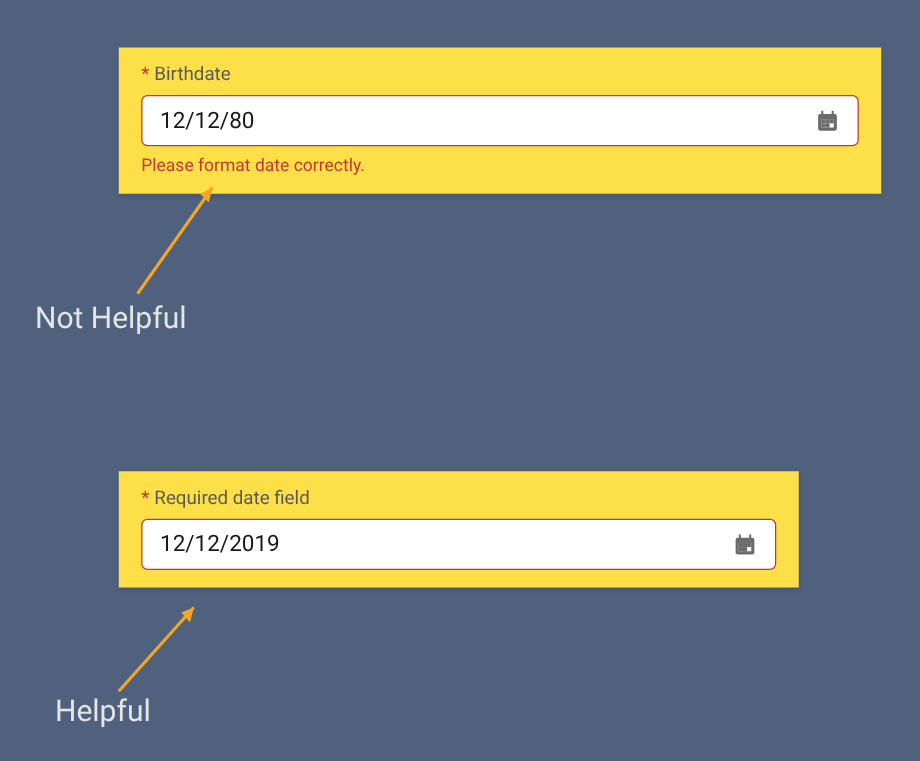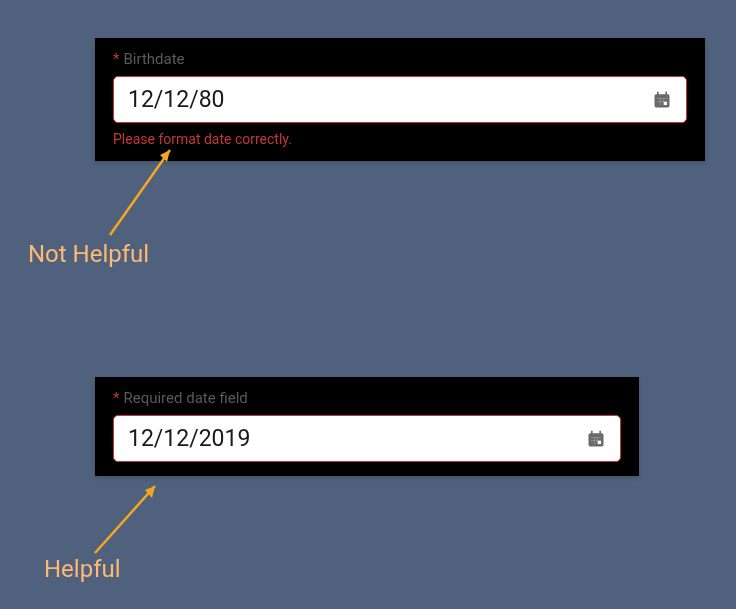--- a/index.html
+++ b/index.html
@@ -9,21 +9,21 @@
     }
     body {
       width: 736px;
       height: 609px;
       background-color: #4f617d;
       font-family: -apple-system, BlinkMacSystemFont, "Segoe UI", Roboto, sans-serif;
       position: relative;
       overflow: hidden;
     }
     .form-card {
-      background-color: #000000;
+      background-color: #fde047;
       position: absolute;
       padding: 12px 18px 14px 18px;
       box-shadow: 0 2px 4px rgba(0,0,0,0.15);
     }
     .card-1 {
       left: 95px;
       top: 38px;
       width: 610px;
     }
     .card-2 {
@@ -43,40 +43,40 @@
     .input-wrapper {
       border: 1.5px solid #c23934;
       border-radius: 5px;
       display: flex;
       align-items: center;
       padding: 9px 14px;
       background-color: #ffffff;
     }
     .input-value {
       flex: 1;
-      font-size: 23px;
+      font-size: 18px;
       color: #1a1a1a;
       border: none;
       outline: none;
       font-family: inherit;
     }
     .calendar-icon {
       flex-shrink: 0;
       width: 20px;
       height: 20px;
       color: #6b6b6b;
     }
     .error-message {
       font-size: 14px;
       color: #c23934;
       margin-top: 8px;
     }
     .caption {
       position: absolute;
-      color: #fdba74;
+      color: #e5e5e5;
       font-size: 24px;
       font-weight: 400;
     }
     .caption-1 {
       left: 28px;
       top: 240px;
     }
     .caption-2 {
       left: 44px;
       top: 555px;

